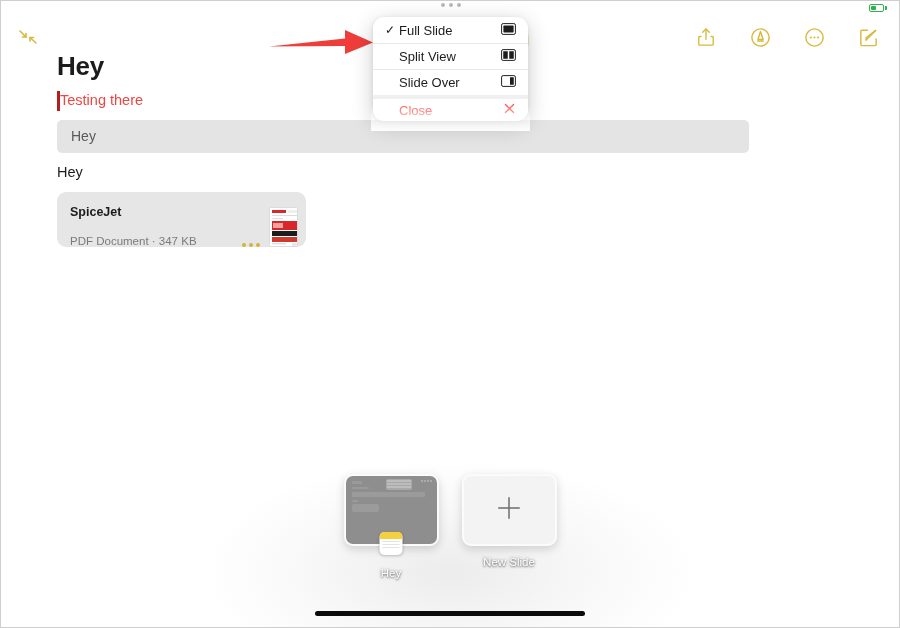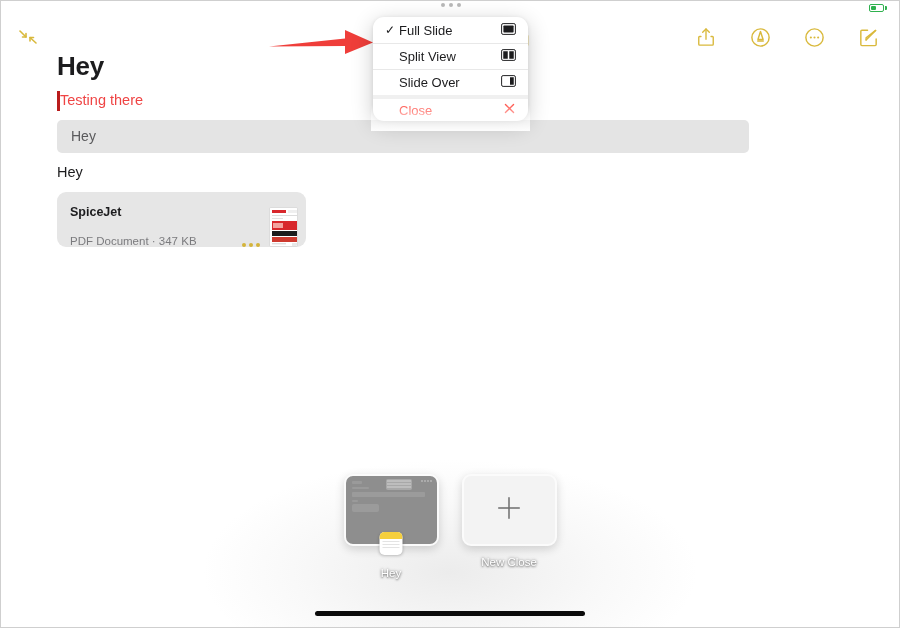--- a/index.html
+++ b/index.html
@@ -401,19 +401,19 @@
     </div>
 
     <div class="sw-item">
       <div class="sw-card newwin">
         <span>
           <svg viewBox="0 0 30 30" width="28" height="28" stroke="#6e6e6e" stroke-width="1.6" stroke-linecap="round">
             <path d="M15 4 L15 26 M4 15 L26 15"></path>
           </svg>
         </span>
       </div>
-      <div class="sw-label" style="margin-top:10px;">New Close</div>
+      <div class="sw-label" style="margin-top:10px;">New Slide</div>
     </div>
   </div>
 
   <div id="home-indicator"></div>
 
 </div>
 
 </body></html>

